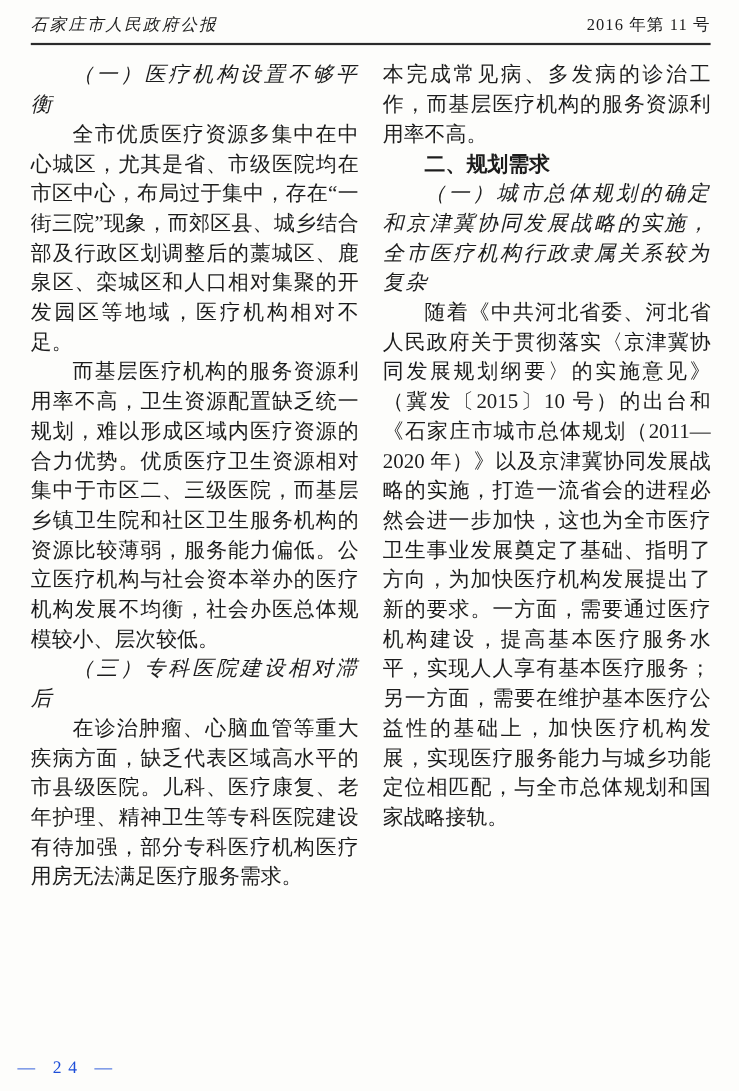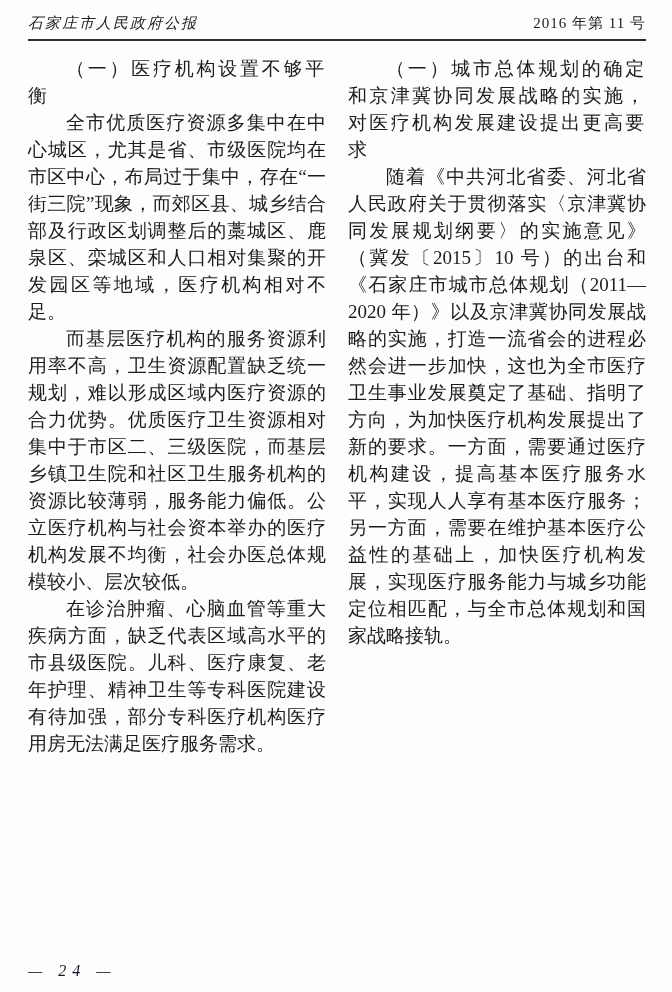--- a/index.html
+++ b/index.html
@@ -60,54 +60,57 @@
 
   .section-heading {
     text-indent: 2em;
     font-family: "Liberation Sans", "DejaVu Sans", sans-serif;
     font-weight: 700;
     font-size: 19px;
   }
 
   .sub-heading {
     text-indent: 2em;
+    font-style: italic;            
     letter-spacing: 0.09em;
   }
 
   .page-footer {
     position: absolute;
-    left: 28px;
+    left: 16px;
     bottom: 12px;
     font-size: 16px;
     letter-spacing: 6px;
-    color: #0f172a;
-    font-style: italic;
+    color: #1d4ed8;
   }
 </style>
 </head>
 <body>
 
 <div class="page" style="--paper: #fdfdfb; --ink: #1c1c1c; --rule: #2b2b2b;">
 
   <header class="page-header">
     <span class="pub-title">石家庄市人民政府公报</span>
     <span class="issue-no">2016 年第 11 号</span>
   </header>
 
   <div class="header-rule"></div>
 
   <main class="content">
     <div class="col">
         <p class="sub-heading">（一）医疗机构设置不够平衡</p>
         <p class="paragraph">全市优质医疗资源多集中在中心城区，尤其是省、市级医院均在市区中心，布局过于集中，存在“一街三院”现象，而郊区县、城乡结合部及行政区划调整后的藁城区、鹿泉区、栾城区和人口相对集聚的开发园区等地域，医疗机构相对不足。</p>
         <p class="paragraph">而基层医疗机构的服务资源利用率不高，卫生资源配置缺乏统一规划，难以形成区域内医疗资源的合力优势。优质医疗卫生资源相对集中于市区二、三级医院，而基层乡镇卫生院和社区卫生服务机构的资源比较薄弱，服务能力偏低。公立医疗机构与社会资本举办的医疗机构发展不均衡，社会办医总体规模较小、层次较低。</p>
+        <p class="sub-heading">（三）专科医院建设相对滞后</p>
         <p class="paragraph">在诊治肿瘤、心脑血管等重大疾病方面，缺乏代表区域高水平的市县级医院。儿科、医疗康复、老年护理、精神卫生等专科医院建设有待加强，部分专科医疗机构医疗用房无法满足医疗服务需求。</p>
       </div>
     <div class="col">
-        <p class="sub-heading">（一）城市总体规划的确定和京津冀协同发展战略的实施，对医疗机构发展建设提出更高要求</p>
+        <p class="paragraph-continuation">本完成常见病、多发病的诊治工作，而基层医疗机构的服务资源利用率不高。</p>
+        <p class="section-heading">二、规划需求</p>
+        <p class="sub-heading">（一）城市总体规划的确定和京津冀协同发展战略的实施，全市医疗机构行政隶属关系较为复杂</p>
         <p class="paragraph">随着《中共河北省委、河北省人民政府关于贯彻落实〈京津冀协同发展规划纲要〉的实施意见》（冀发〔2015〕10 号）的出台和《石家庄市城市总体规划（2011—2020 年）》以及京津冀协同发展战略的实施，打造一流省会的进程必然会进一步加快，这也为全市医疗卫生事业发展奠定了基础、指明了方向，为加快医疗机构发展提出了新的要求。一方面，需要通过医疗机构建设，提高基本医疗服务水平，实现人人享有基本医疗服务；另一方面，需要在维护基本医疗公益性的基础上，加快医疗机构发展，实现医疗服务能力与城乡功能定位相匹配，与全市总体规划和国家战略接轨。</p>
       </div>
   </main>
 
   <footer class="page-footer">
     <span>— 24 —</span>
   </footer>
 
 </div>
 

